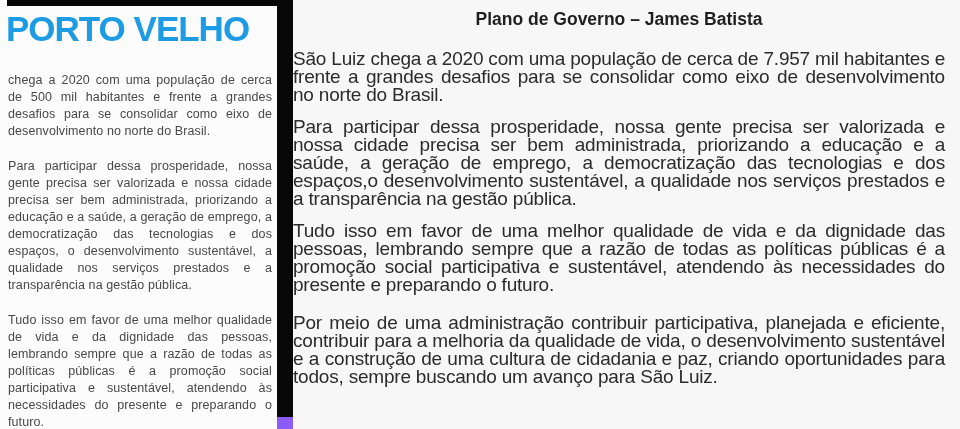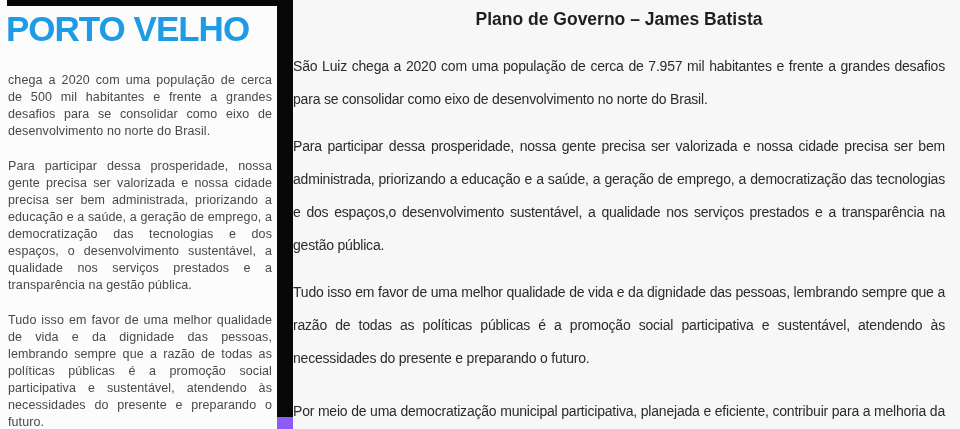--- a/index.html
+++ b/index.html
@@ -63,21 +63,21 @@
   }
   .doc-title {
     margin: 0 0 20px 0;
     text-align: center;
     font-size: 17.5px; line-height: 21px;
     font-weight: bold;
     color: #1f1f1f;
   }
   .rp {
     margin: 0 0 14px 0;
-    font-size: 14px; line-height: 33px;
+    font-size: 19px; line-height: 18px;
     text-align: justify;
     color: #2b2b2b;
     letter-spacing: -0.2px;
   }
   .section-heading {
     margin: 2px 0 0 0;
     font-size: 16px; line-height: 22px;
     font-weight: bold;
     color: #1f1f1f;
   }
@@ -102,16 +102,16 @@
     </div>
   </section>
 
   <div class="divider"></div>
 
   <section class="right-panel">
     <h2 class="doc-title">Plano de Governo – James Batista</h2>
     <p class="rp">São Luiz chega a 2020 com uma população de cerca de 7.957 mil habitantes e frente a grandes desafios para se consolidar como eixo de desenvolvimento no norte do Brasil.</p>
     <p class="rp">Para participar dessa prosperidade, nossa gente precisa ser valorizada e nossa cidade precisa ser bem administrada, priorizando a educação e a saúde, a geração de emprego, a democratização das tecnologias e dos espaços,o desenvolvimento sustentável, a qualidade nos serviços prestados e a transparência na gestão pública.</p>
     <p class="rp">Tudo isso em favor de uma melhor qualidade de vida e da dignidade das pessoas, lembrando sempre que a razão de todas as políticas públicas é a promoção social participativa e sustentável, atendendo às necessidades do presente e preparando o futuro.</p>
-    <p class="rp objective-para">Por meio de uma democratização municipal participativa, planejada e eficiente, contribuir para a melhoria da qualidade de vida, o desenvolvimento sustentável e a construção de uma cultura de cidadania e paz, criando oportunidades para todos, sempre buscando um avanço para São Luiz.</p>
+    <p class="rp objective-para">Por meio de uma administração contribuir participativa, planejada e eficiente, contribuir para a melhoria da qualidade de vida, o desenvolvimento sustentável e a construção de uma cultura de cidadania e paz, criando oportunidades para todos, sempre buscando um avanço para São Luiz.</p>
   </section>
 
 </div>
 
 </body></html>

